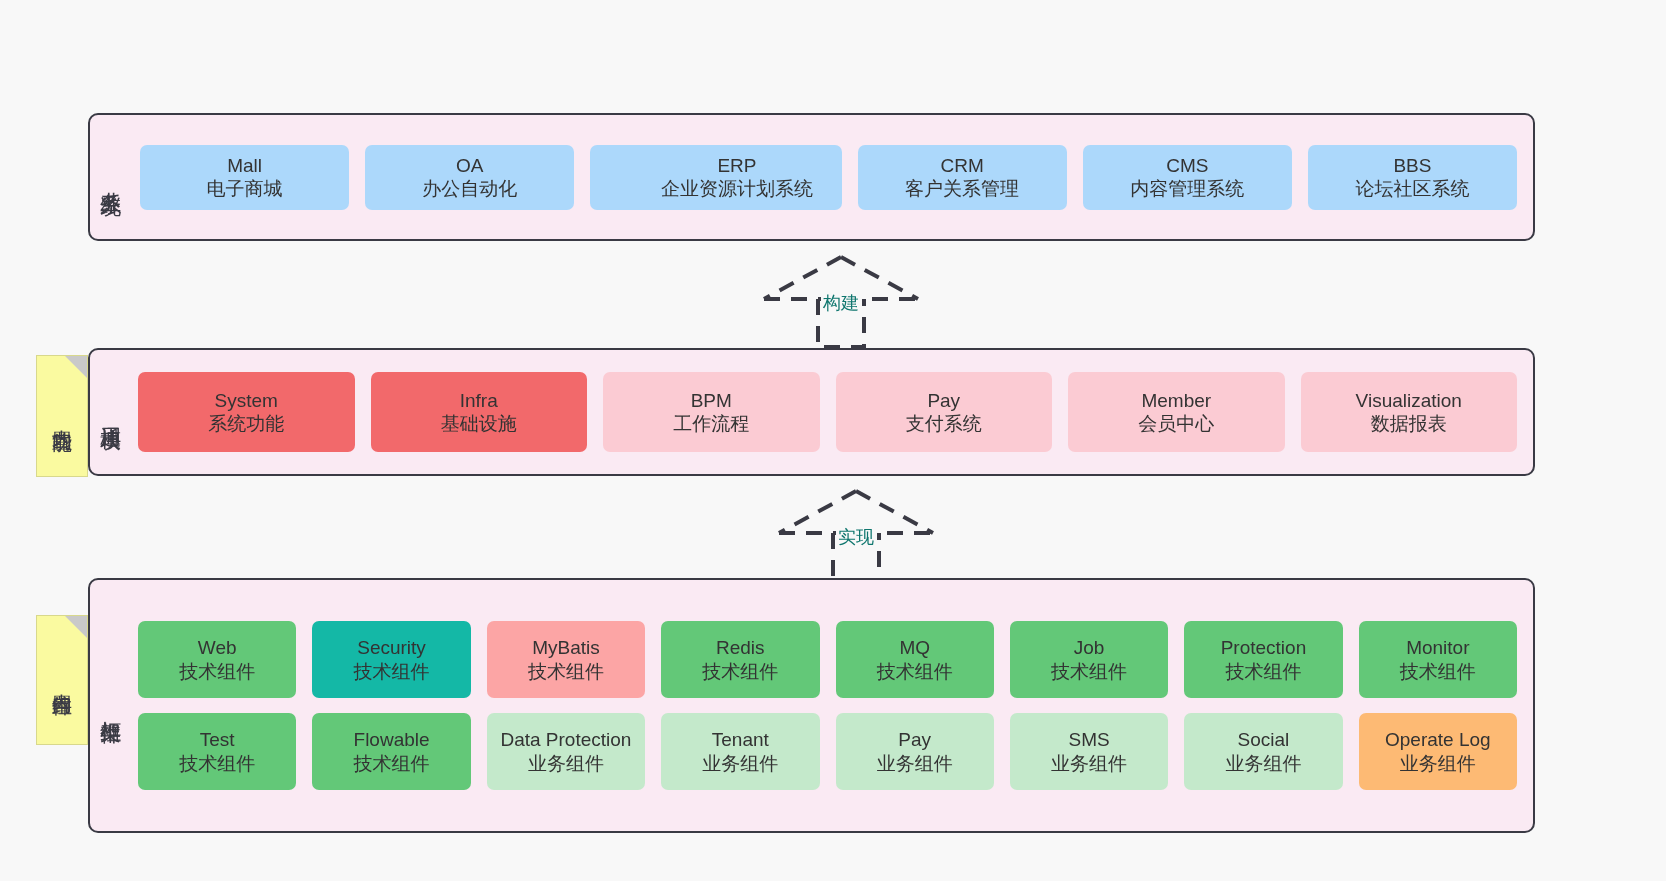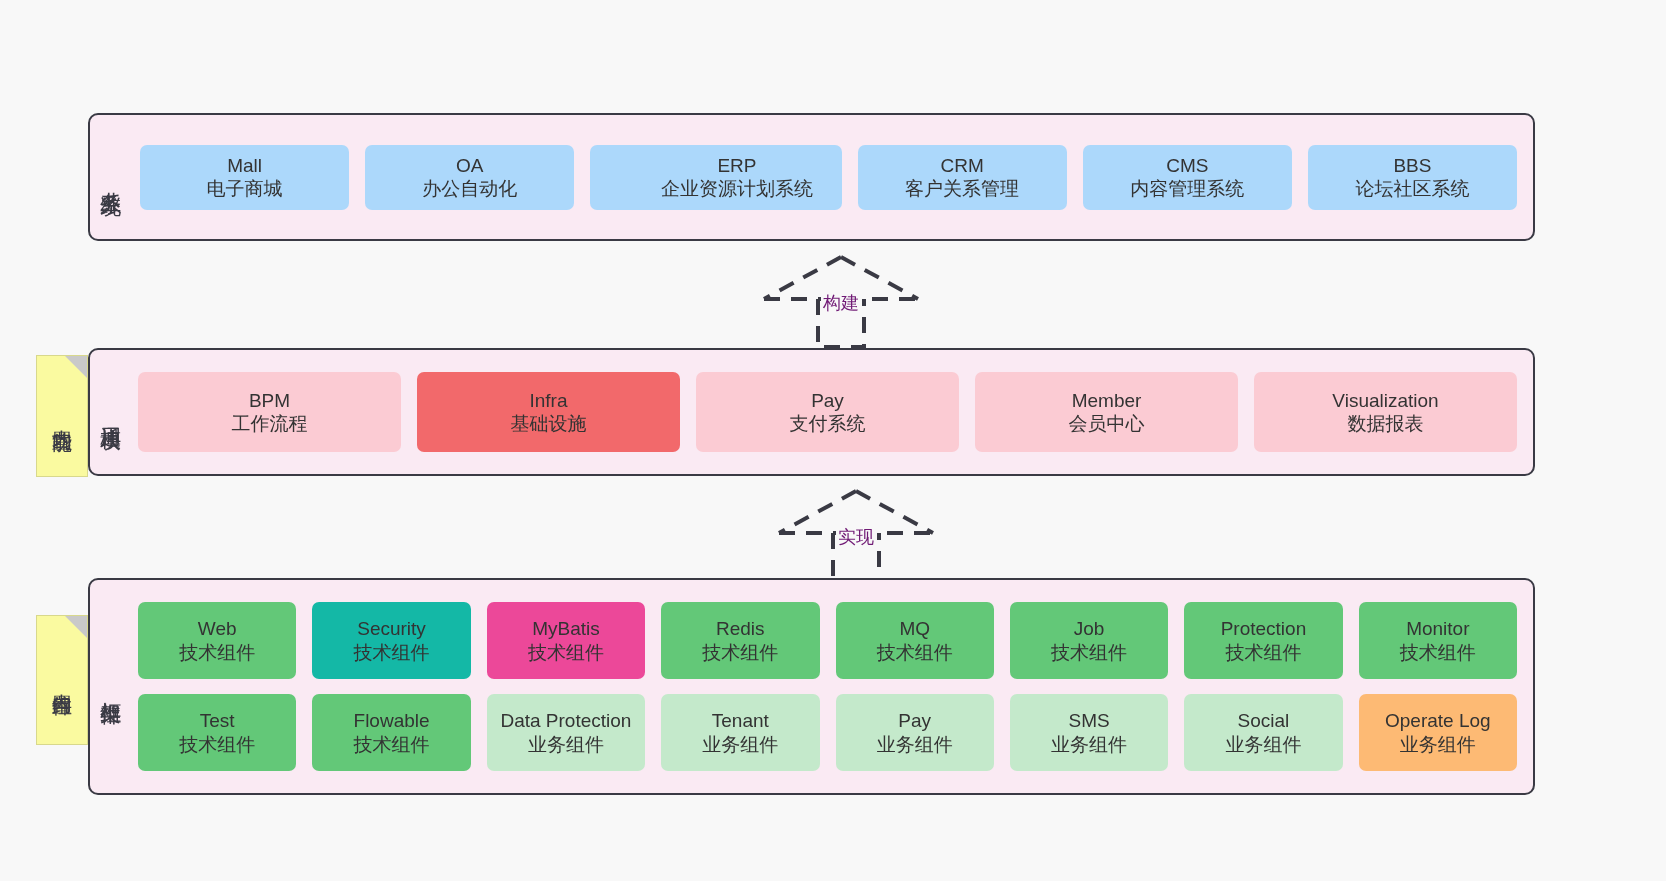--- a/index.html
+++ b/index.html
@@ -72,21 +72,21 @@
   .cell .t2 { white-space: normal; }
 
   
   #layer-business { left: 88px; top: 113px; width: 1447px; height: 128px; }
   #layer-business .layer-body { padding: 0 16px 0 8px; }
   #layer-business .cell { height: 65px; }
 
   #layer-common { left: 88px; top: 348px; width: 1447px; height: 128px; }
   #layer-common .cell { height: 80px; }
 
-  #layer-framework { left: 88px; top: 578px; width: 1447px; height: 217px; }
+  #layer-framework { left: 88px; top: 578px; width: 1447px; height: 255px; }
   #layer-framework .cell { height: 77px; }
 
   
   .note {
     position: absolute;
     box-sizing: border-box;
     background: #FAFAA0;
     border: 1px solid #D8D88C;
     font-size: 20px;
     line-height: 1.14;
@@ -117,21 +117,21 @@
     width: 170px;
     height: 96px;
   }
   .connector svg { display: block; overflow: visible; }
   .connector .conn-label {
     position: absolute;
     left: 50%;
     transform: translateX(-50%);
     top: 38px;
     font-size: 18px;
-    color: #701a75;
+    color: #0f766e;
     background: #F8F8F8;
     padding: 0 2px;
     white-space: nowrap;
   }
   #conn-build { left: 756px; top: 253px; }
   #conn-impl  { left: 771px; top: 487px; }
 </style>
 </head>
 <body style="background: rgb(248, 248, 248);">
 
@@ -179,27 +179,31 @@
 
 <div class="note" id="note-common" style="background: rgb(250, 250, 160);">
   <span>内置功能</span>
   <span class="fold"></span>
 </div>
 
 <div class="layer" id="layer-common">
   <div class="layer-title">通用模块</div>
   <div class="layer-body">
     <div class="row">
+      <div class="cell" style="background: rgb(242, 105, 107);">
+        <span class="t1">System</span>
+        <span class="t2">系统功能</span>
+      </div>
+      <div class="cell" style="background: rgb(242, 105, 107);">
+        <span class="t1">Infra</span>
+        <span class="t2">基础设施</span>
+      </div>
       <div class="cell" style="background: rgb(251, 203, 211);">
         <span class="t1">BPM</span>
         <span class="t2">工作流程</span>
-      </div>
-      <div class="cell" style="background: rgb(242, 105, 107);">
-        <span class="t1">Infra</span>
-        <span class="t2">基础设施</span>
       </div>
       <div class="cell" style="background: rgb(251, 203, 211);">
         <span class="t1">Pay</span>
         <span class="t2">支付系统</span>
       </div>
       <div class="cell" style="background: rgb(251, 203, 211);">
         <span class="t1">Member</span>
         <span class="t2">会员中心</span>
       </div>
       <div class="cell" style="background: rgb(251, 203, 211);">
@@ -230,21 +234,21 @@
   <div class="layer-body">
     <div class="row">
       <div class="cell" style="background: rgb(99, 200, 120);">
         <span class="t1">Web</span>
         <span class="t2">技术组件</span>
       </div>
       <div class="cell" style="background: #14b8a6;">
         <span class="t1">Security</span>
         <span class="t2">技术组件</span>
       </div>
-      <div class="cell" style="background: #ec4899;">
+      <div class="cell" style="background: #fca5a5;">
         <span class="t1">MyBatis</span>
         <span class="t2">技术组件</span>
       </div>
       <div class="cell" style="background: rgb(99, 200, 120);">
         <span class="t1">Redis</span>
         <span class="t2">技术组件</span>
       </div>
       <div class="cell" style="background: rgb(99, 200, 120);">
         <span class="t1">MQ</span>
         <span class="t2">技术组件</span>

